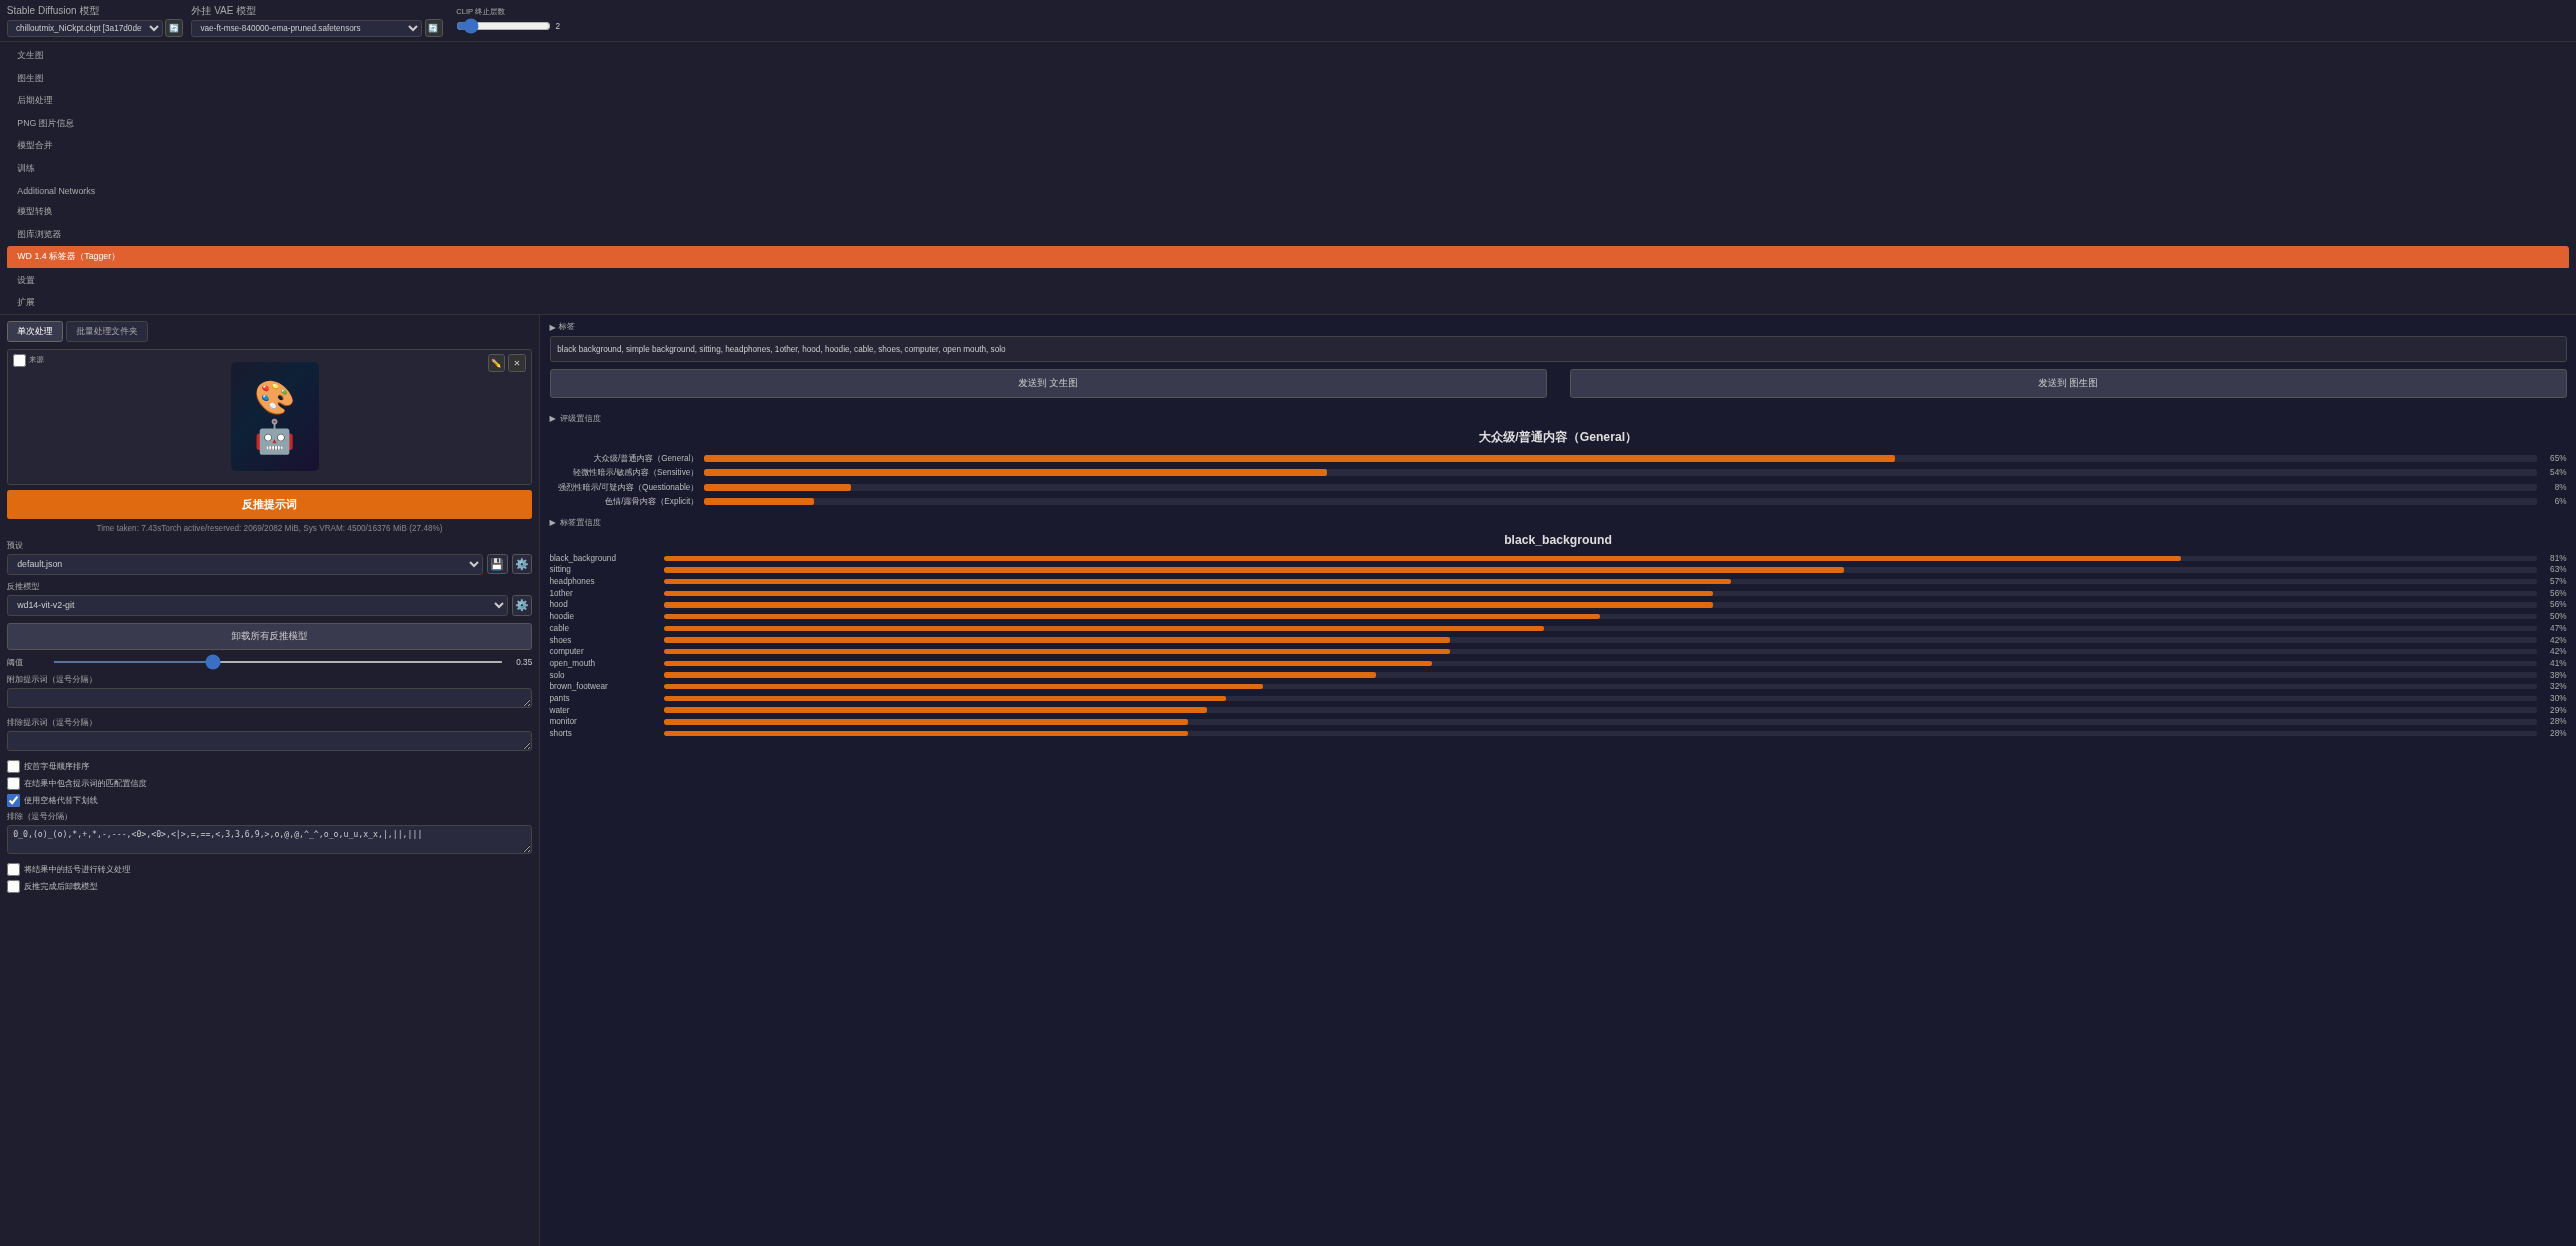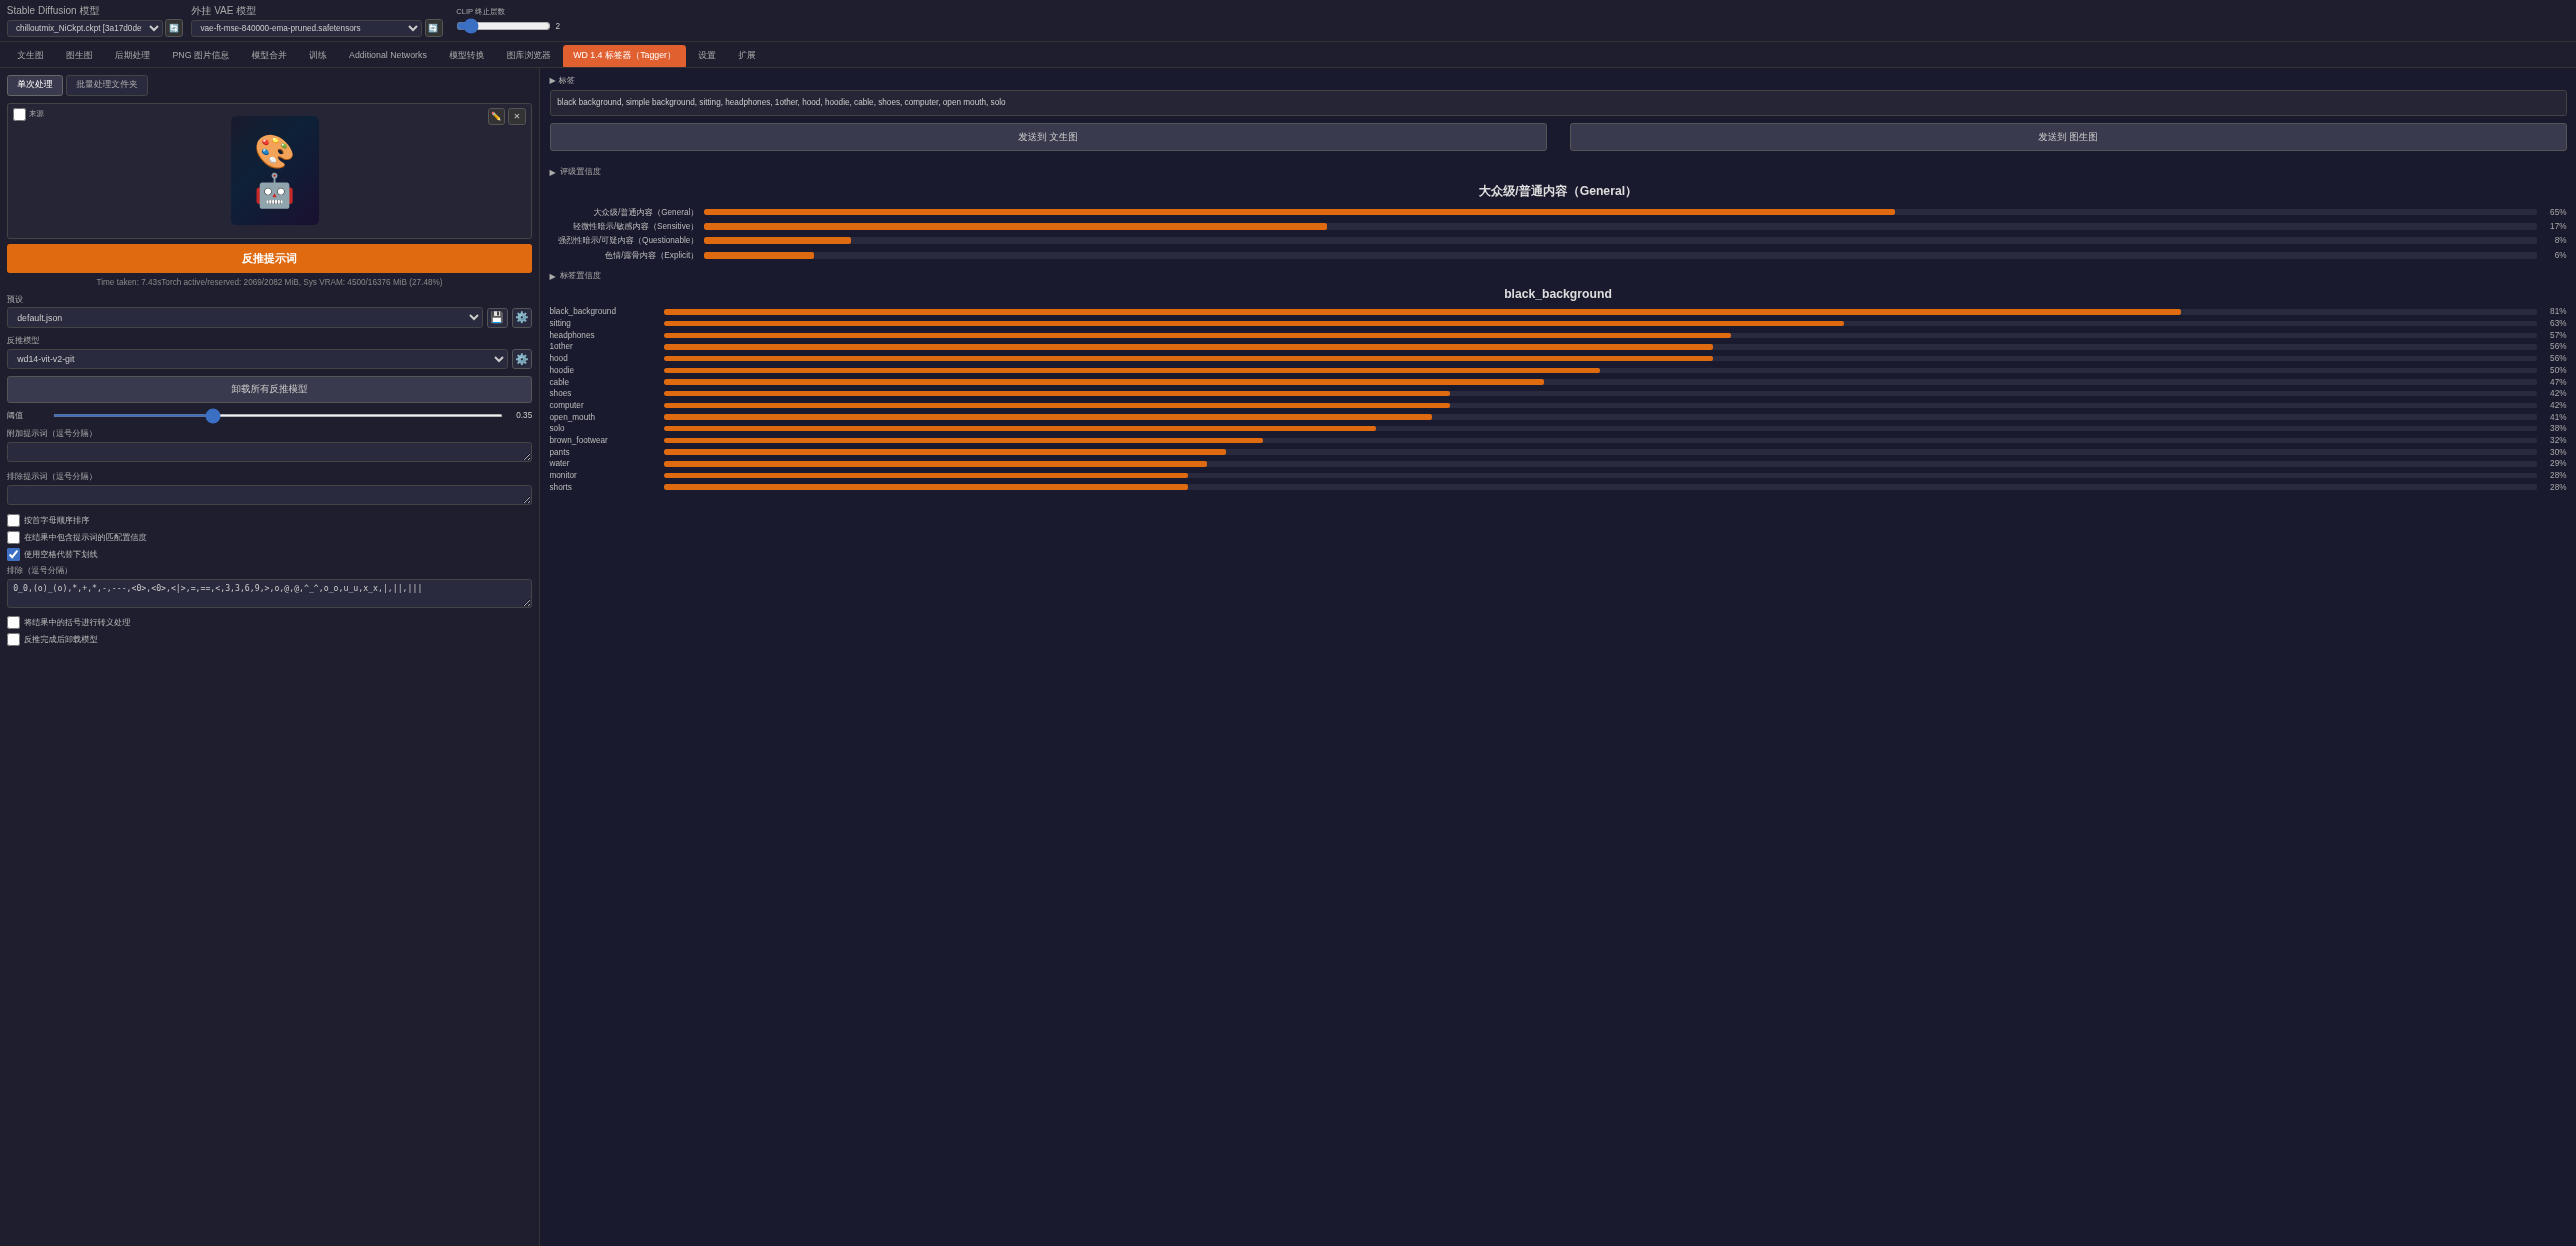--- a/index.html
+++ b/index.html
@@ -80,20 +80,21 @@
       color: #ccc;
     }
 
     
     .nav-tabs {
       background: #1e1e2e;
       display: flex;
       gap: 1.4px;
       padding: 2.7px 6.8px 0;
       border-bottom: 0.7px solid #333;
+      flex-direction: column;
     }
     .nav-tab {
       padding: 4.1px 9.5px;
       font-size: 8.8px;
       color: #aaa;
       cursor: pointer;
       border-radius: 2.7px 2.7px 0 0;
       border: 0.7px solid transparent;
       border-bottom: none;
     }
@@ -624,21 +625,21 @@
     <div class="bar-track">
       <div class="bar-fill" style="width:65%"></div>
     </div>
     <div class="bar-pct">65%</div>
   </div>
           <div class="bar-row">
     <div class="bar-label">轻微性暗示/敏感内容（Sensitive）</div>
     <div class="bar-track">
       <div class="bar-fill" style="width:34%"></div>
     </div>
-    <div class="bar-pct">17%</div>
+    <div class="bar-pct">54%</div>
   </div>
           <div class="bar-row">
     <div class="bar-label">强烈性暗示/可疑内容（Questionable）</div>
     <div class="bar-track">
       <div class="bar-fill" style="width:8%"></div>
     </div>
     <div class="bar-pct">8%</div>
   </div>
           <div class="bar-row">
     <div class="bar-label">色情/露骨内容（Explicit）</div>

